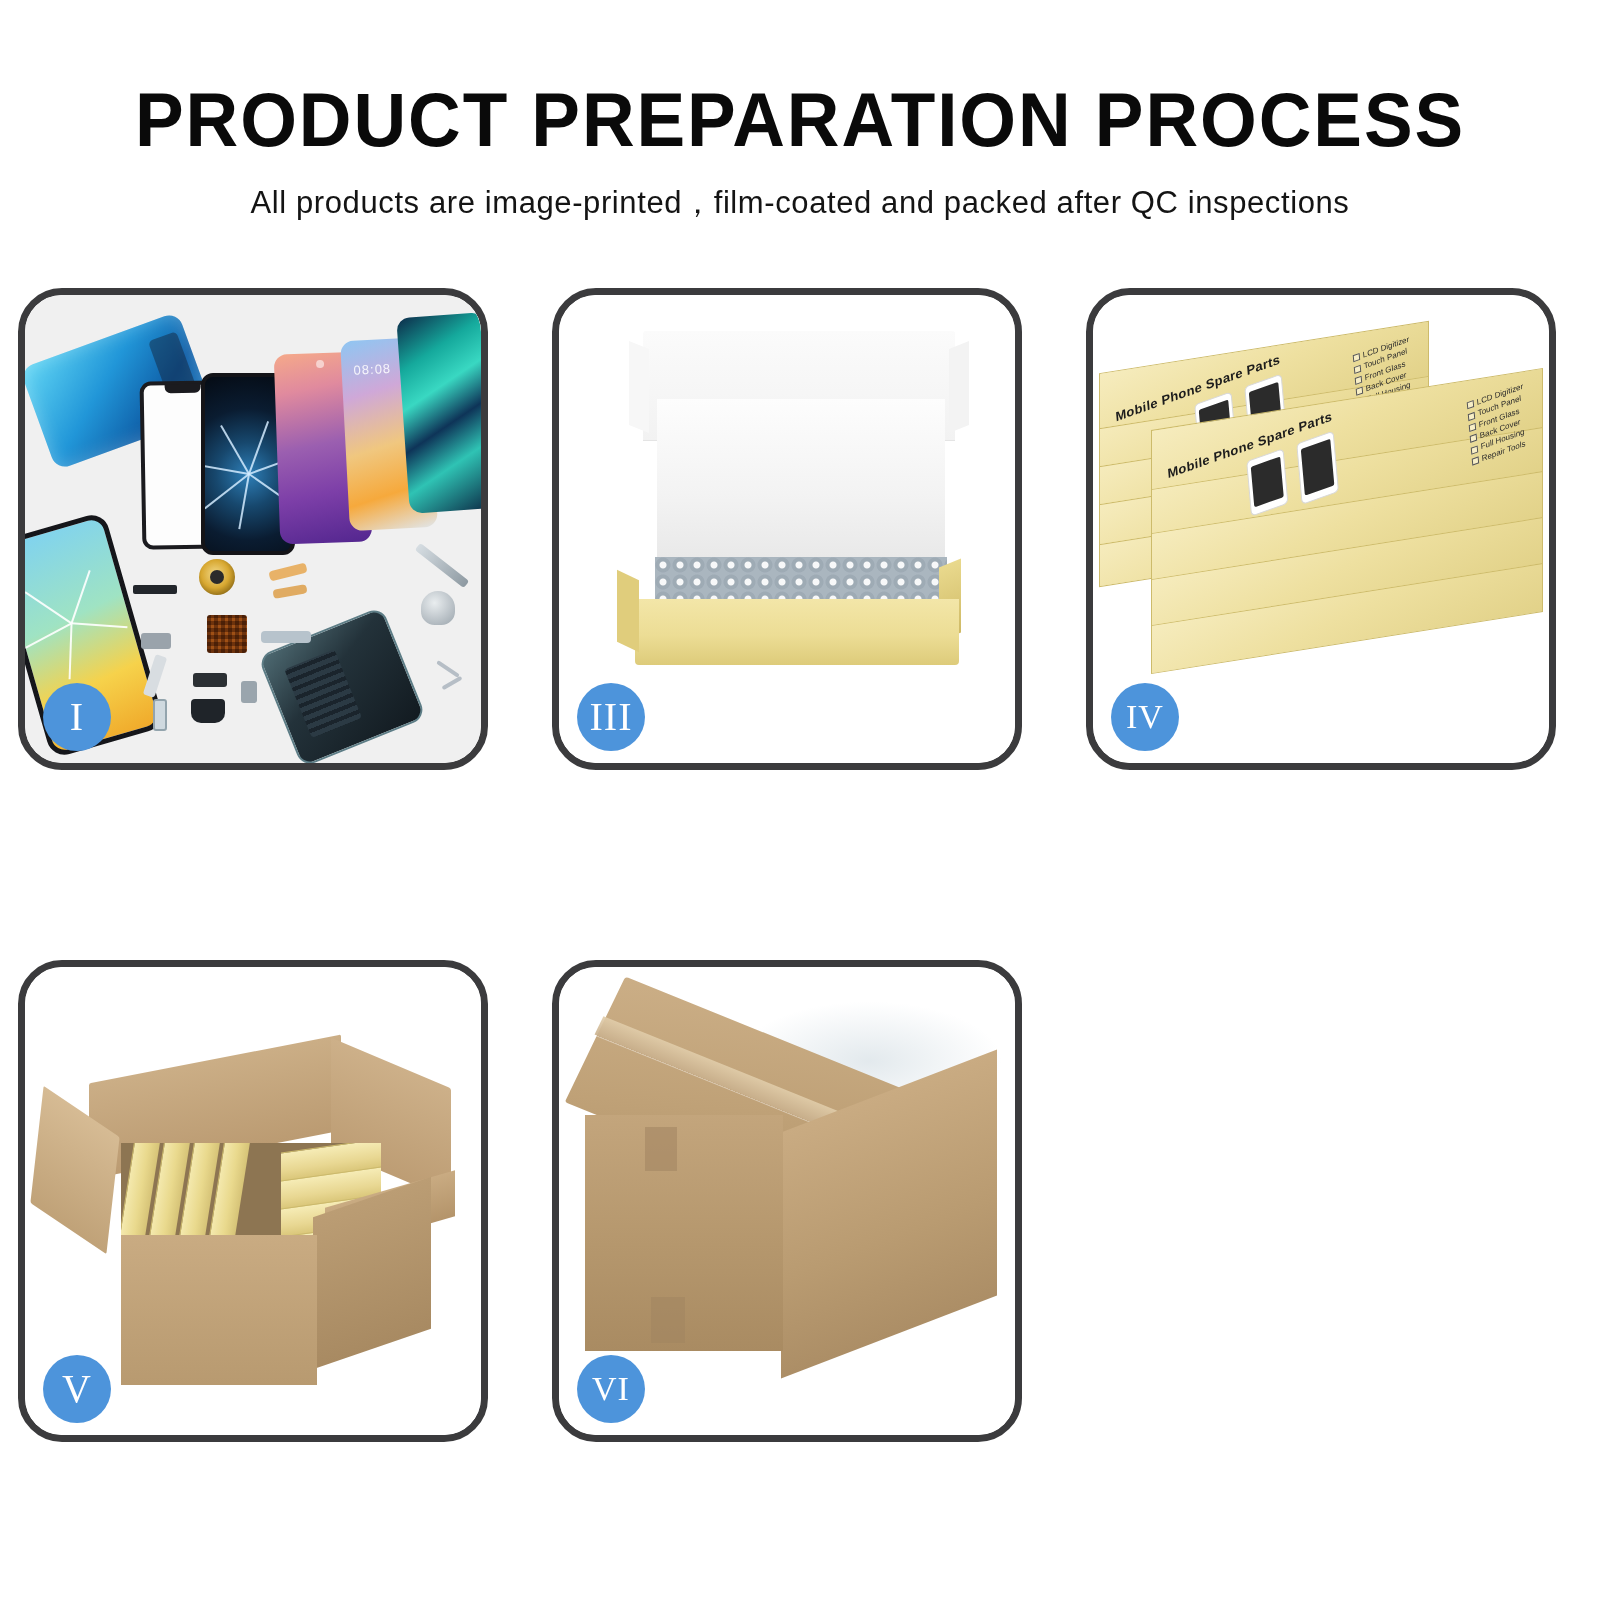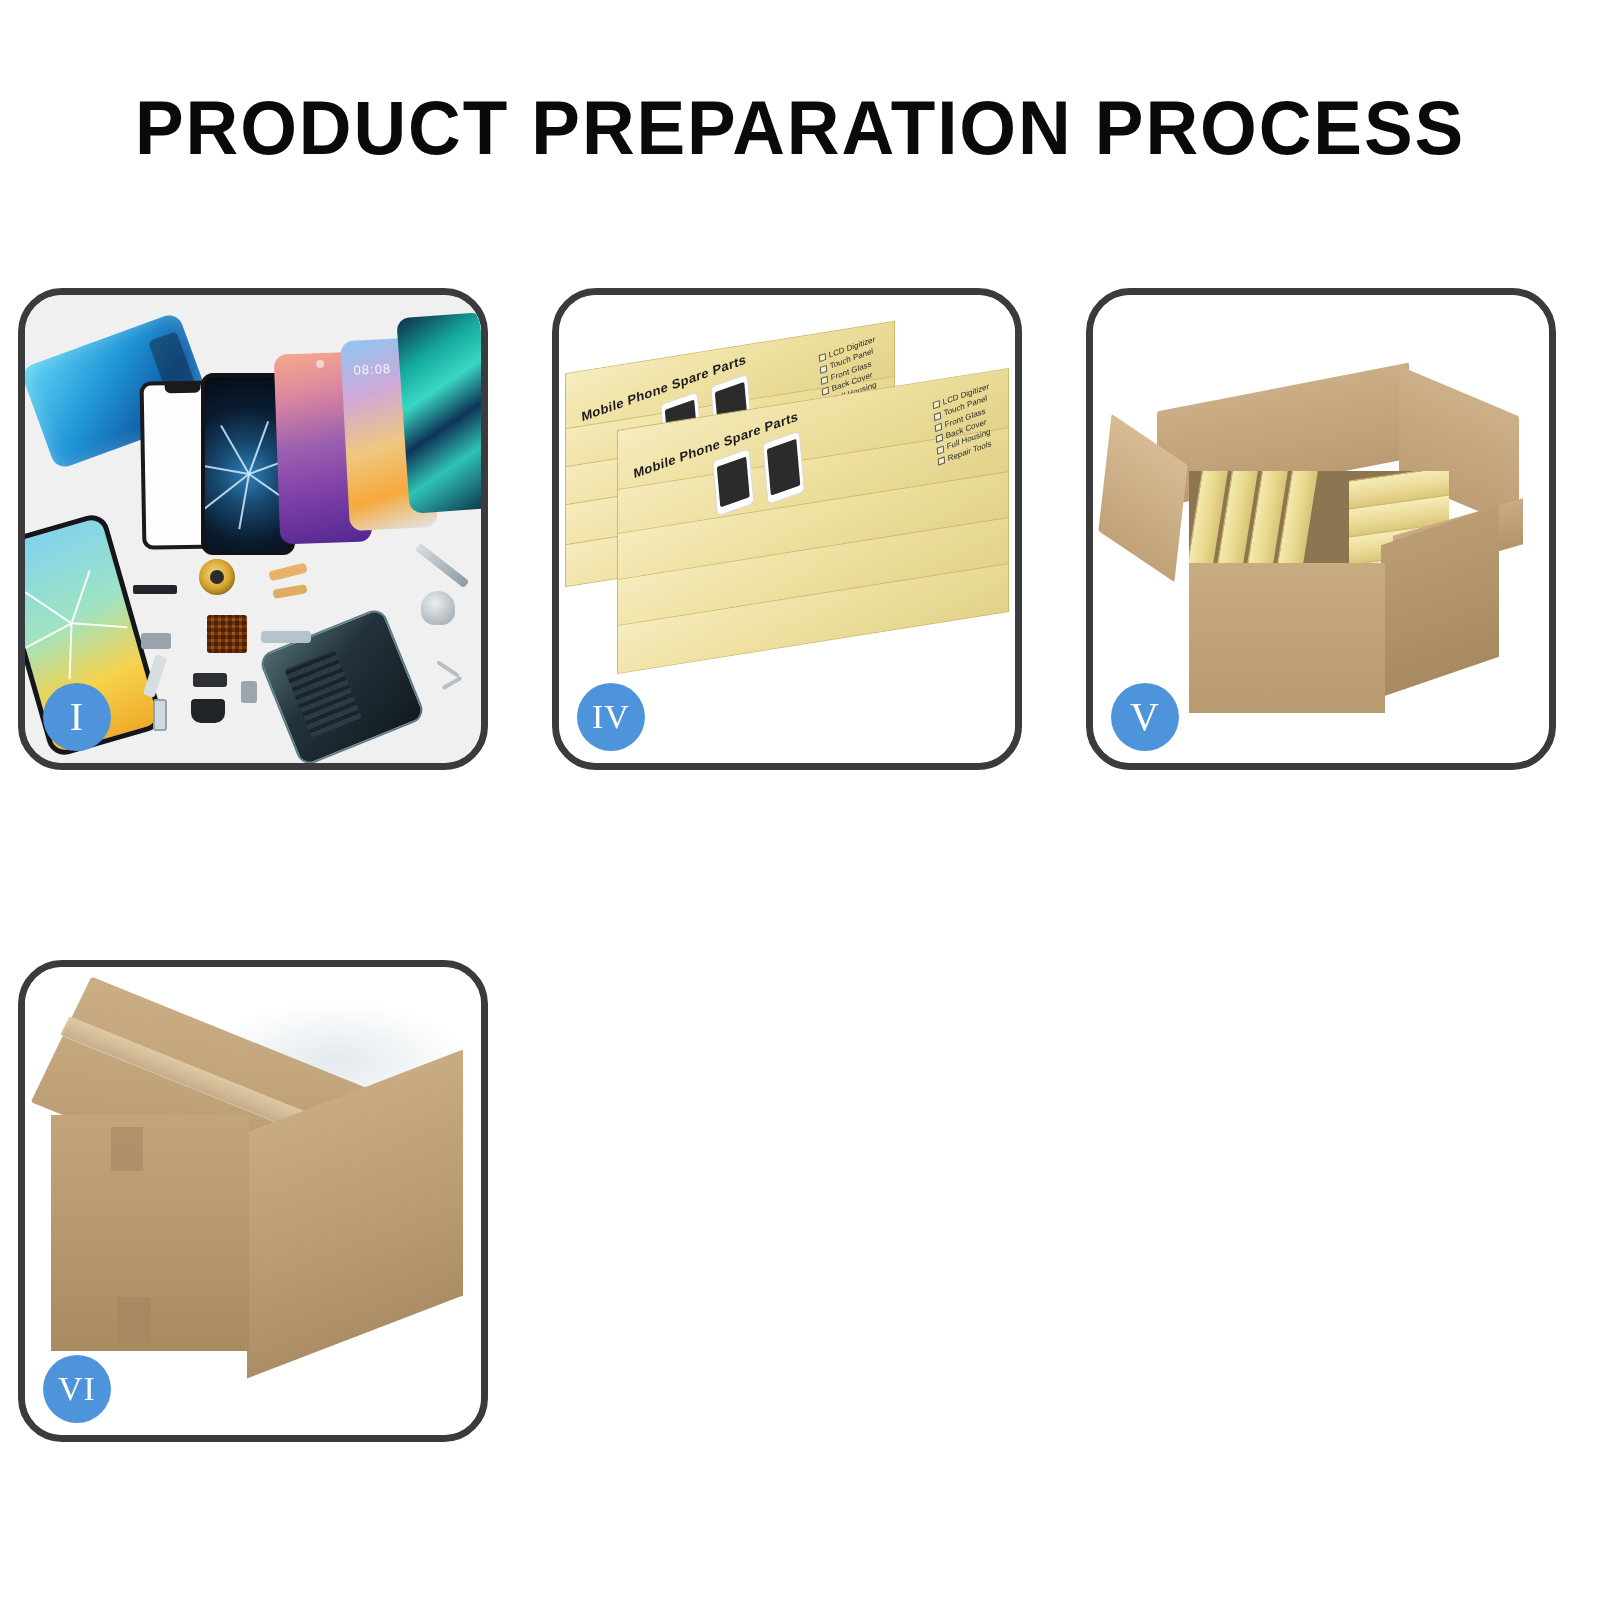--- a/index.html
+++ b/index.html
@@ -2,21 +2,21 @@
 <html><head>
 <meta charset="utf-8">
 <style>
   * { margin:0; padding:0; box-sizing:border-box; }
   html,body { width:1600px; height:1600px; background:#ffffff; }
   body { font-family:"Liberation Sans", sans-serif; overflow:hidden; }
 
   .page { position:relative; width:1600px; height:1600px; background:#fff; }
 
   
-  .header { position:absolute; top:8px; left:0; width:1600px; text-align:center; }
+  .header { position:absolute; top:0; left:0; width:1600px; text-align:center; }
   .title {
     font-family:"Liberation Sans", sans-serif;
     font-weight:700; font-size:76px; letter-spacing:2px;
     color:#0a0a0a; margin-top:82px; line-height:1.0;
     transform:scaleX(0.96); transform-origin:center;
   }
   .subtitle {
     font-family:"Liberation Sans", sans-serif;
     font-weight:400; font-size:31px; color:#141414;
     margin-top:24px; letter-spacing:0.6px;
@@ -332,20 +332,21 @@
     background:radial-gradient(ellipse at 50% 50%, rgba(225,232,236,.95) 0%, rgba(255,255,255,0) 70%);
   }
 </style>
 </head>
 <body>
 
 <div class="page">
 
   <div class="header">
     <div class="title">PRODUCT PREPARATION PROCESS</div>
+    <div class="subtitle">All products are image-printed，film-coated and packed after QC inspections</div>
   </div>
 
   <div class="grid">
 
     <div class="panel">
       <div class="panel-media p1">
         <div class="ph blueflex"></div>
         <div class="ph glass"></div>
         <div class="ph cracked">
           <div class="crack" style="transform:rotate(10deg)"></div>
@@ -384,20 +385,30 @@
         <div class="part btn"></div>
         <div class="part screw1"></div>
         <div class="part screw2"></div>
         <div class="part tool"></div>
         <div class="part brush"></div>
       </div>
       <div class="badge">I</div>
     </div>
 
 
+    <div class="panel">
+      <div class="panel-media p3">
+        <div class="box3-lid"></div>
+        <div class="box3-inner"></div>
+        <div class="box3-prod"></div>
+        <div class="box3-side"></div>
+        <div class="box3-front"></div>
+      </div>
+      <div class="badge">III</div>
+    </div>
 
     <div class="panel">
       <div class="panel-media p4">
         <div class="stack">
           <div class="gbox b4">
               <div class="top"></div>
             </div>
           <div class="gbox b3">
               <div class="top"></div>
             </div>

